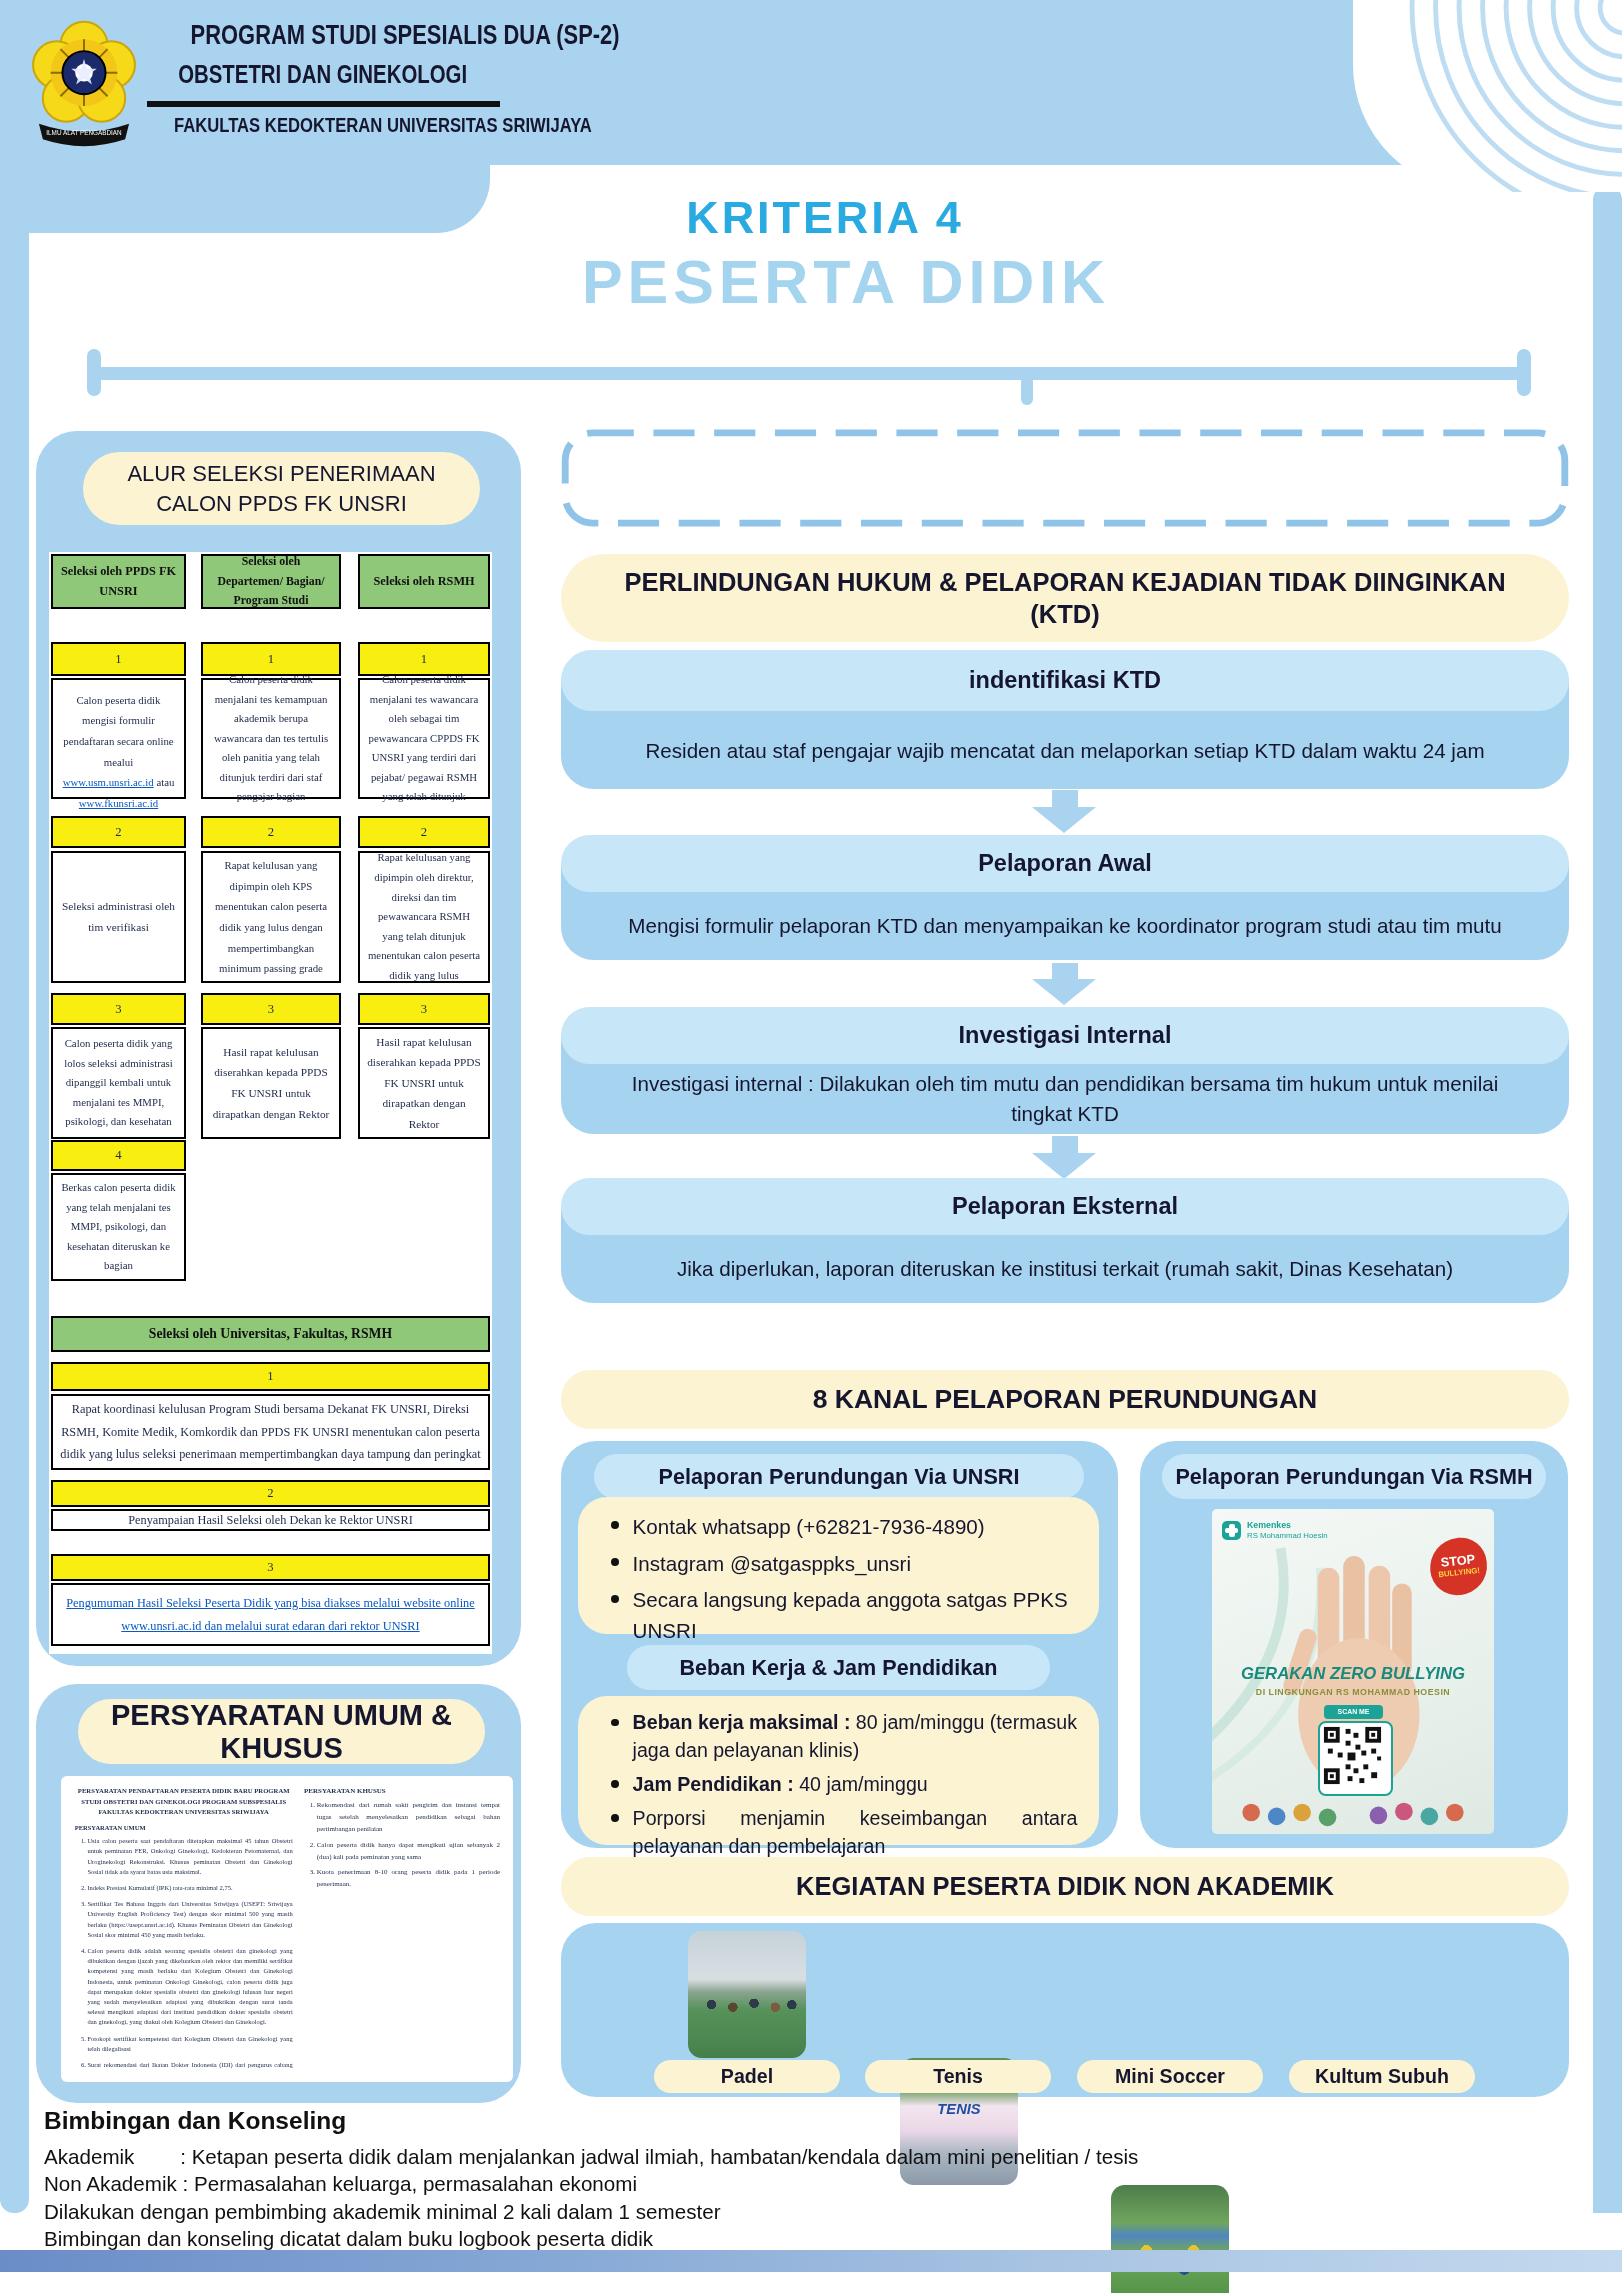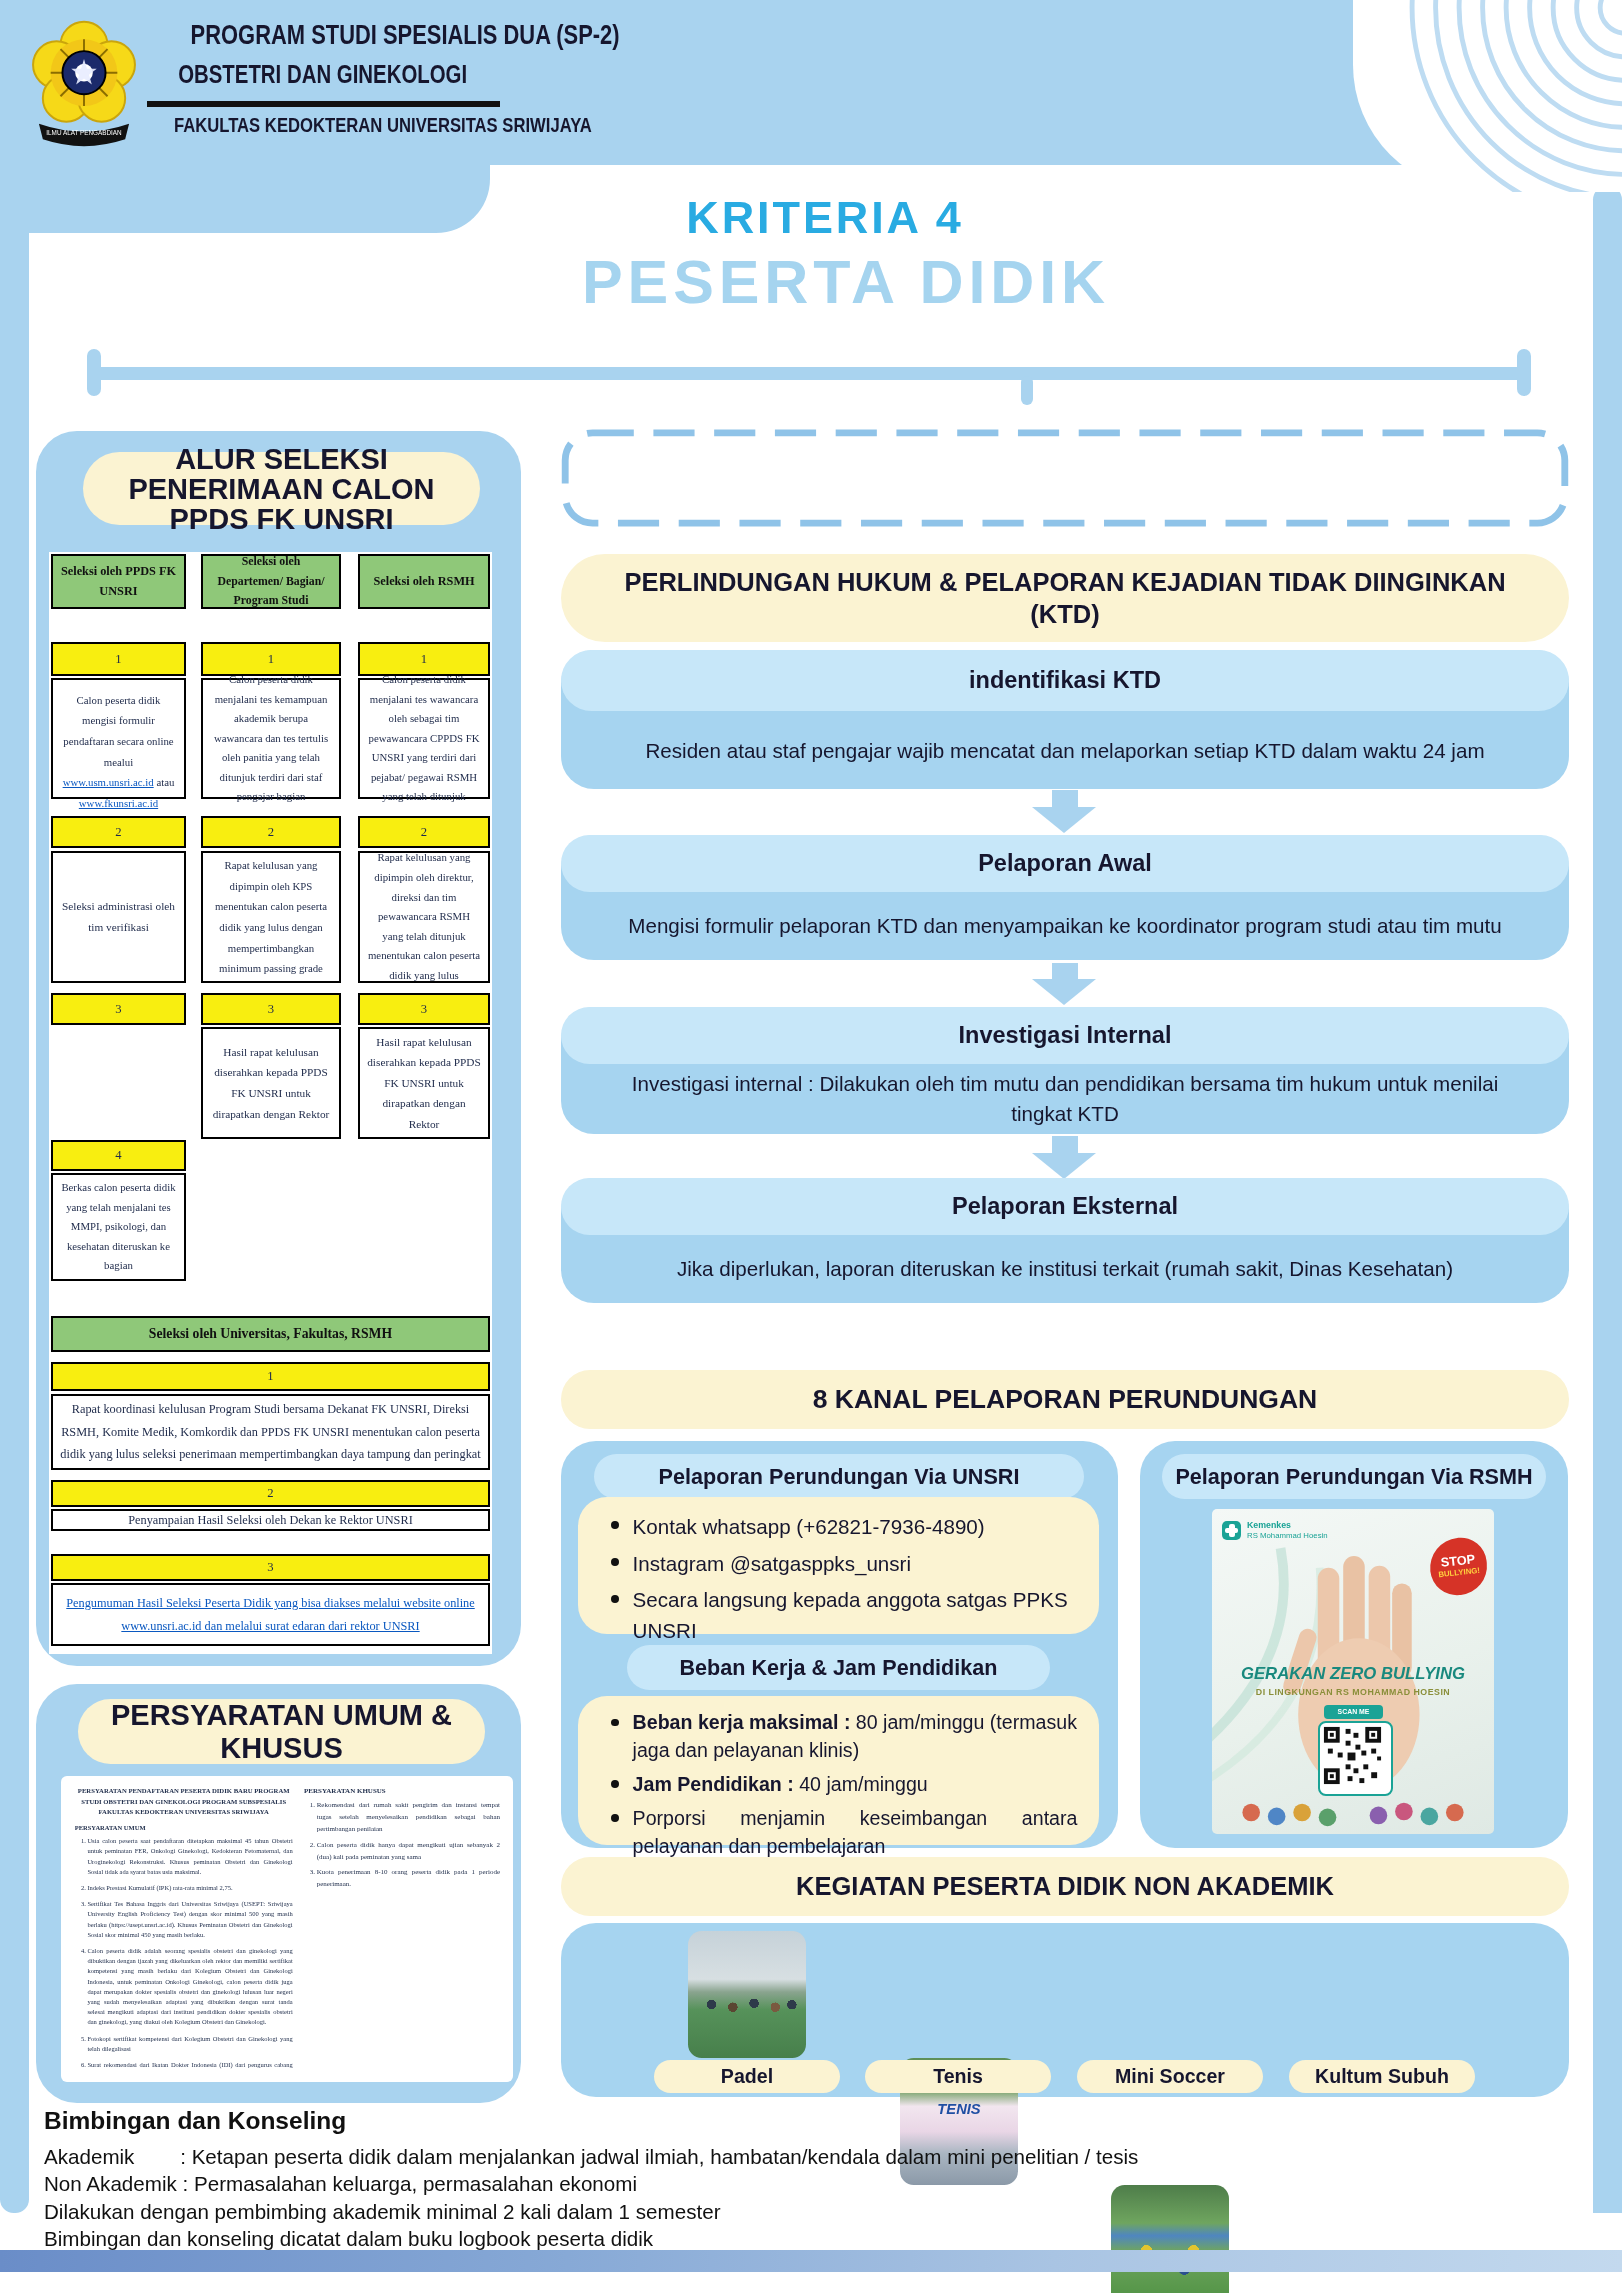--- a/index.html
+++ b/index.html
@@ -97,21 +97,21 @@
   <div class="abs" style="left:0;right:0;top:192px;text-align:center;padding-left:28px;font-size:45px;font-weight:800;letter-spacing:2.9px;color:#29abe2">KRITERIA 4</div>
   <div class="abs" style="left:0;right:0;top:247px;text-align:center;padding-left:70px;font-size:61px;font-weight:800;letter-spacing:4.9px;color:#a5d4ef">PESERTA DIDIK</div>
 
   <div class="abs blue" style="left:93px;top:367px;width:1431px;height:12.7px;border-radius:6.9px"></div>
   <div class="abs blue" style="left:87px;top:349px;width:13.7px;height:47px;border-radius:6.9px"></div>
   <div class="abs blue" style="left:1517px;top:349px;width:13.7px;height:47px;border-radius:6.9px"></div>
   <div class="abs blue" style="left:1021px;top:376px;width:11.8px;height:29px;border-radius:5.9px"></div>
 
   <div class="abs blue" style="left:36px;top:431px;width:485px;height:1235px;border-radius:41px"></div>
   <div class="abs cream center" style="left:83px;top:452px;width:397px;height:73px;border-radius:37px">
-    <div style="font-size:29px;font-weight:700;line-height:30px;width:323px">ALUR SELEKSI PENERIMAAN CALON PPDS FK UNSRI</div>
+    <div style="font-size:22px;font-weight:400;line-height:30px;width:323px">ALUR SELEKSI PENERIMAAN CALON PPDS FK UNSRI</div>
   </div>
   <div class="abs" style="left:49px;top:552px;width:443px;height:1102px;background:#fff"></div>
 
   <div class="abs tgreen" style="left:51px;top:554px;width:135px;height:55px;font-size:12.3px;line-height:19.6px">Seleksi oleh PPDS FK UNSRI</div>
   <div class="abs tgreen" style="left:201px;top:554px;width:140px;height:55px;font-size:11.8px;line-height:19.6px">Seleksi oleh Departemen/ Bagian/ Program Studi</div>
   <div class="abs tgreen" style="left:358px;top:554px;width:132px;height:55px;font-size:12.3px;line-height:19.6px">Seleksi oleh RSMH</div>
 
   <div class="abs tnum" style="left:51px;top:642px;width:135px;height:34px">1</div>
   <div class="abs tnum" style="left:201px;top:642px;width:140px;height:34px">1</div>
   <div class="abs tnum" style="left:358px;top:642px;width:132px;height:34px">1</div>
@@ -125,20 +125,21 @@
   <div class="abs tnum" style="left:51px;top:816px;width:135px;height:32px">2</div>
   <div class="abs tnum" style="left:201px;top:816px;width:140px;height:32px">2</div>
   <div class="abs tnum" style="left:358px;top:816px;width:132px;height:32px">2</div>
   <div class="abs tc" style="left:51px;top:851px;width:135px;height:132px;font-size:11.3px;line-height:20.6px">Seleksi administrasi oleh tim verifikasi</div>
   <div class="abs tc" style="left:201px;top:851px;width:140px;height:132px;font-size:10.8px;line-height:20.6px">Rapat kelulusan yang dipimpin oleh KPS menentukan calon peserta didik yang lulus dengan mempertimbangkan minimum passing grade</div>
   <div class="abs tc" style="left:358px;top:851px;width:132px;height:132px;font-size:10.8px;line-height:19.6px">Rapat kelulusan yang dipimpin oleh direktur, direksi dan tim pewawancara RSMH yang telah ditunjuk menentukan calon peserta didik yang lulus</div>
 
   <div class="abs tnum" style="left:51px;top:993px;width:135px;height:32px">3</div>
   <div class="abs tnum" style="left:201px;top:993px;width:140px;height:32px">3</div>
   <div class="abs tnum" style="left:358px;top:993px;width:132px;height:32px">3</div>
+  <div class="abs tc" style="left:51px;top:1027px;width:135px;height:112px;font-size:10.8px;line-height:19.6px">Calon peserta didik yang lolos seleksi administrasi dipanggil kembali untuk menjalani tes MMPI, psikologi, dan kesehatan</div>
   <div class="abs tc" style="left:201px;top:1027px;width:140px;height:112px;font-size:11.3px;line-height:20.6px">Hasil rapat kelulusan diserahkan kepada PPDS FK UNSRI untuk dirapatkan dengan Rektor</div>
   <div class="abs tc" style="left:358px;top:1027px;width:132px;height:112px;font-size:11.3px;line-height:20.6px">Hasil rapat kelulusan diserahkan kepada PPDS FK UNSRI untuk dirapatkan dengan Rektor</div>
 
   <div class="abs tnum" style="left:51px;top:1140px;width:135px;height:31px">4</div>
   <div class="abs tc" style="left:51px;top:1173px;width:135px;height:108px;font-size:10.8px;line-height:19.6px">Berkas calon peserta didik yang telah menjalani tes MMPI, psikologi, dan kesehatan diteruskan ke bagian</div>
 
   <div class="abs tgreen" style="left:51px;top:1316px;width:439px;height:36px;font-size:13.7px">Seleksi oleh Universitas, Fakultas, RSMH</div>
   <div class="abs tnum" style="left:51px;top:1362px;width:439px;height:29px">1</div>
   <div class="abs tc" style="left:51px;top:1394px;width:439px;height:76px;font-size:12.3px;line-height:22.5px">Rapat koordinasi kelulusan Program Studi bersama Dekanat FK UNSRI, Direksi RSMH, Komite Medik, Komkordik dan PPDS FK UNSRI menentukan calon peserta didik yang lulus seleksi penerimaan mempertimbangkan daya tampung dan peringkat</div>
   <div class="abs tnum" style="left:51px;top:1480px;width:439px;height:27.4px">2</div>

